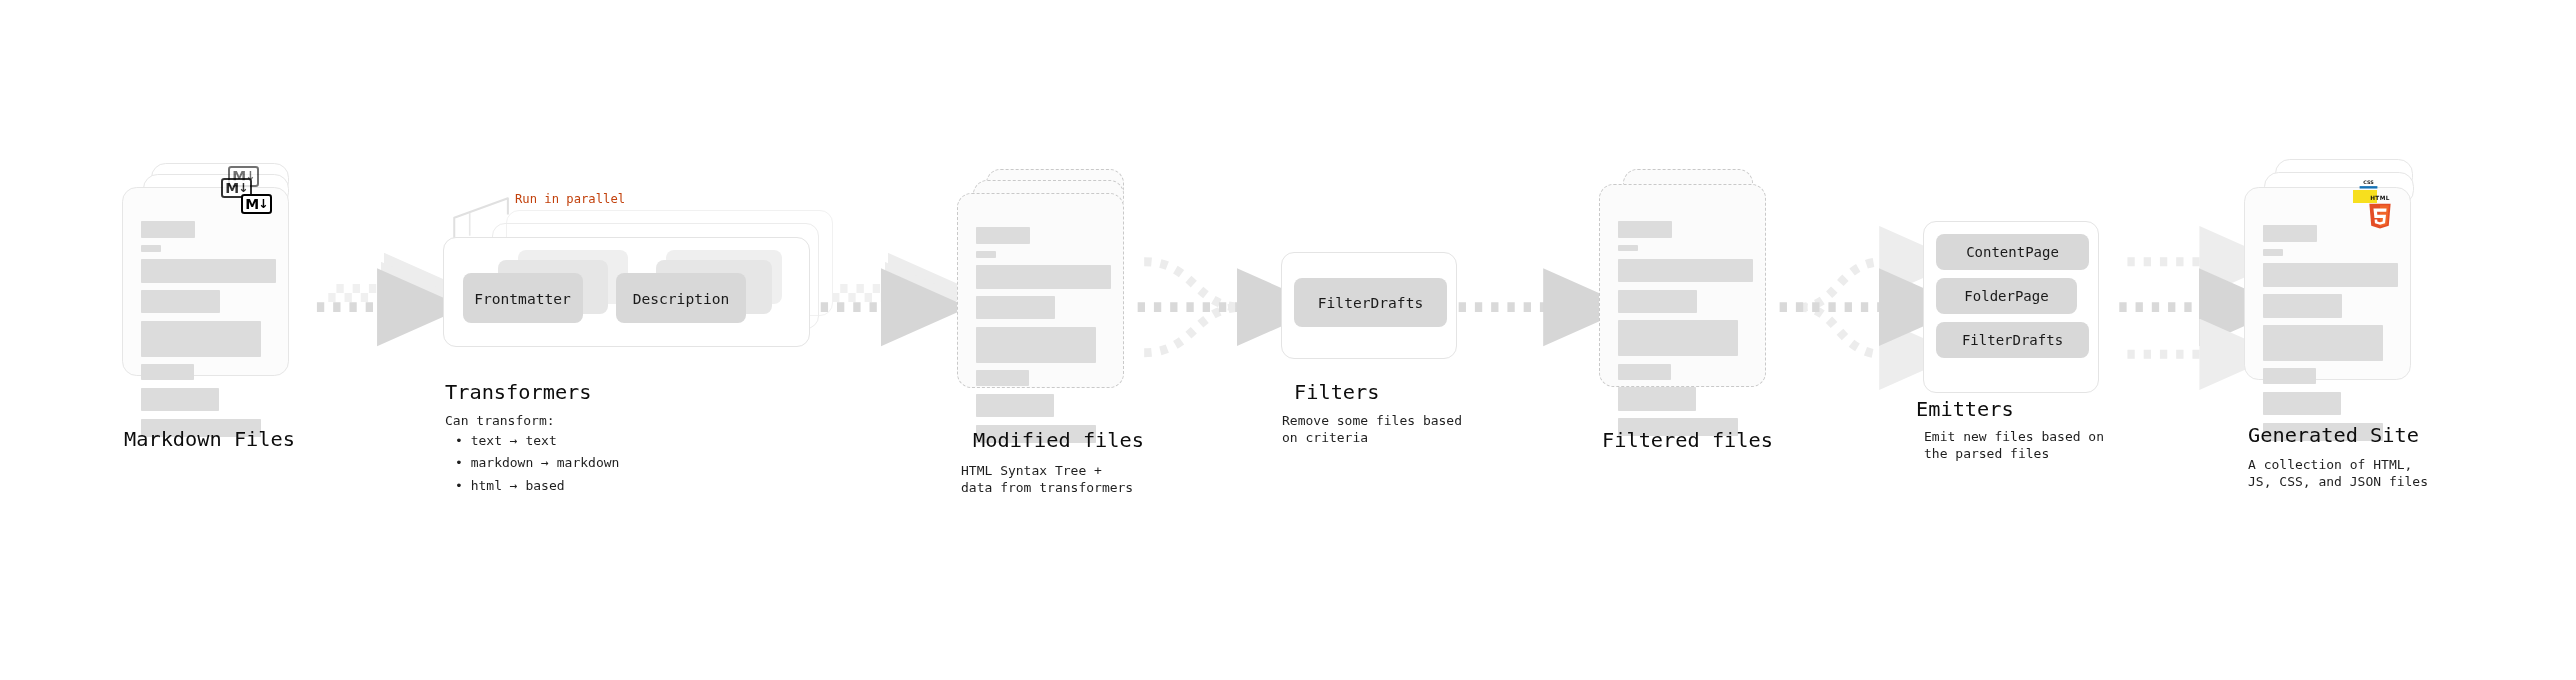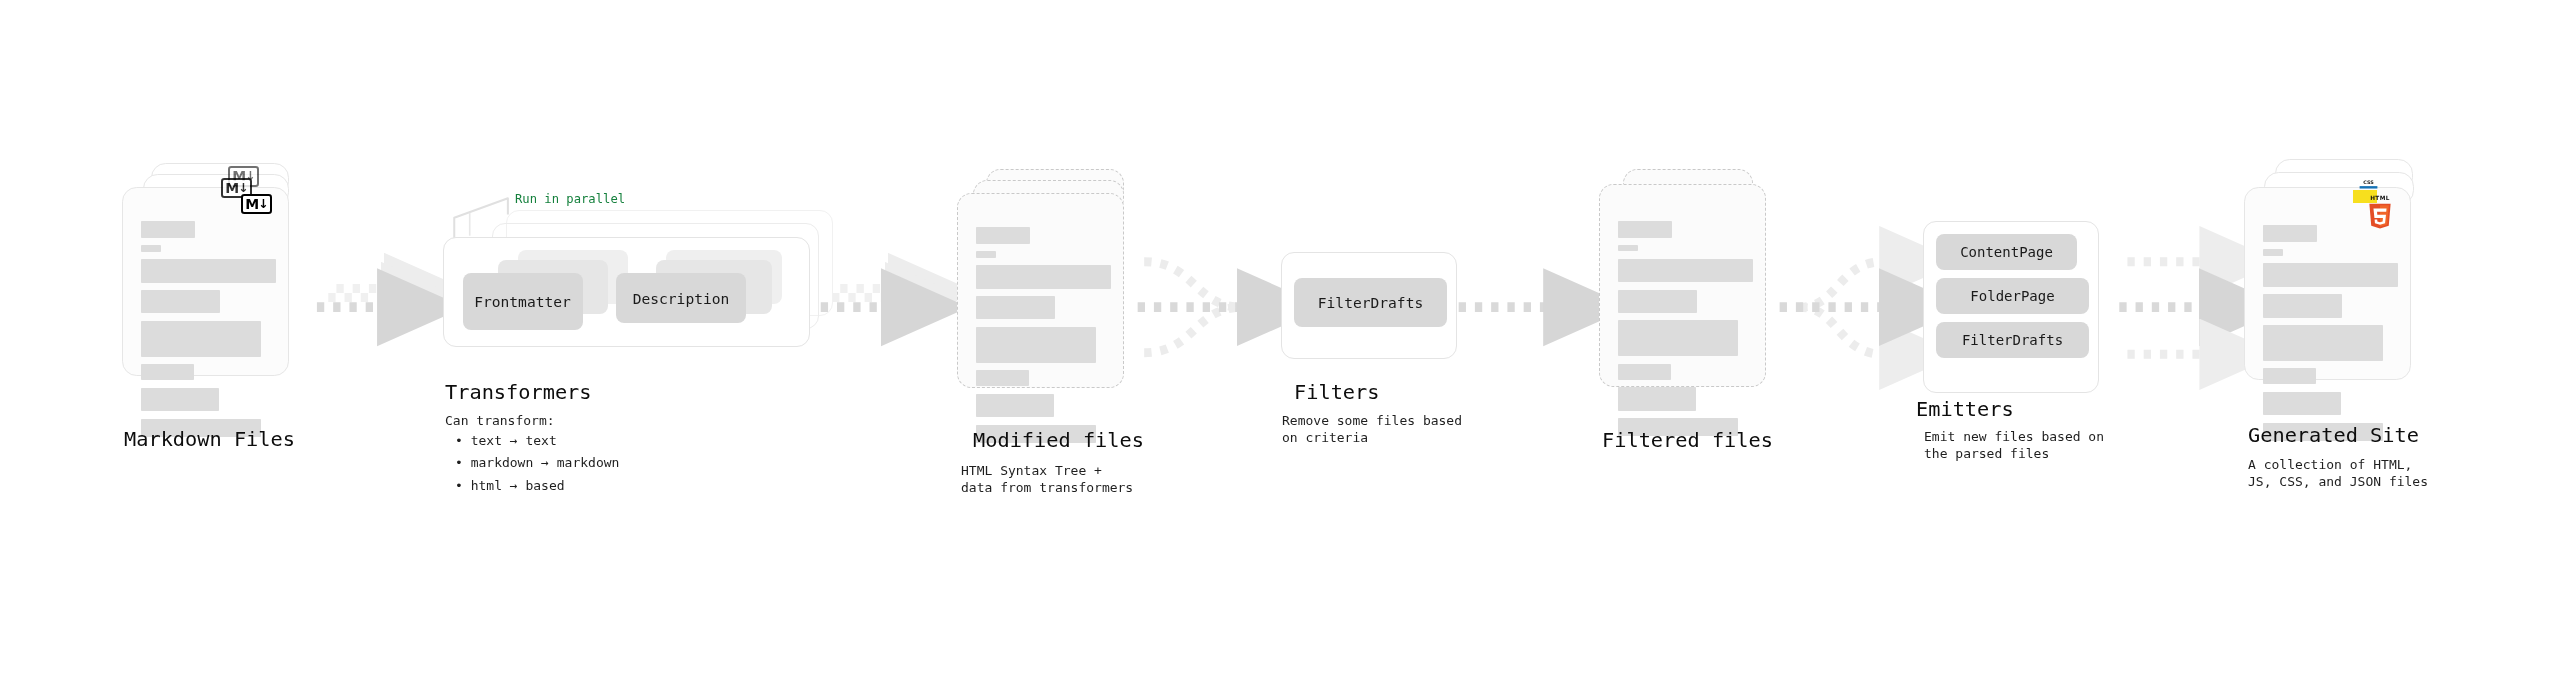--- a/index.html
+++ b/index.html
@@ -95,21 +95,21 @@
     position:absolute;
     font-size:13px;
     line-height:18.7px;
     color:#1f1f1f;
     white-space:pre;
   }
 
   .parallel-label{
     position:absolute;
     font-size:12.2px;
-    color:#15803d;
+    color:#c2410c;
     white-space:nowrap;
   }
 
   svg.ov{position:absolute;left:0;top:0;width:2576px;height:681px;pointer-events:none;}
 </style>
 </head>
 <body>
 
 <div id="stage">
 
@@ -207,21 +207,21 @@
 
     <div class="pbox ghost2" style="left:63px;top:14.6px;width:327px;height:106px;"></div>
     <div class="pbox ghost1" style="left:49px;top:28px;width:327px;height:106px;"></div>
     <div class="pbox" style="left:0px;top:42px;width:367px;height:110px;"></div>
 
     <div class="chip g2" style="left:75px;top:55px;width:110px;height:54px;"></div>
     <div class="chip g1" style="left:55px;top:65px;width:110px;height:54px;"></div>
     <div class="chip g2" style="left:223px;top:55px;width:116px;height:54px;"></div>
     <div class="chip g1" style="left:213px;top:65px;width:116px;height:54px;"></div>
 
-    <div class="chip" style="left:19.5px;top:78px;width:120px;height:57px;">Frontmatter</div>
+    <div class="chip" style="left:19.5px;top:78px;width:120px;height:50px;">Frontmatter</div>
     <div class="chip" style="left:173px;top:78px;width:130px;height:50px;">Description</div>
   </div>
   <div class="parallel-label" style="left:515px;top:192px;">Run in parallel</div>
   <div class="cap-title" style="left:445px;top:380px;">Transformers</div>
   <div class="cap-sub" style="left:445px;top:412px;">Can transform:</div>
   <div class="cap-list" style="left:455px;top:432px;">• text → text</div>
   <div class="cap-list" style="left:455px;top:454px;">• markdown → markdown</div>
   <div class="cap-list" style="left:455px;top:477px;">• html → based</div>
 
   <div class="doc-stack" style="left:957px;top:169px;">
@@ -264,22 +264,22 @@
         <div class="bar" style="width:53px;height:16.3px;"></div>
         <div class="bar" style="width:78px;height:23.6px;"></div>
         <div class="bar" style="width:120px;height:18px;"></div>
       </div>
     </div>
   </div>
   <div class="cap-title" style="left:1602px;top:428px;">Filtered files</div>
 
   <div class="node" style="left:1923px;top:221px;">
     <div class="pbox" style="left:0;top:0;width:176px;height:172px;"></div>
-    <div class="chip" style="left:13px;top:13px;width:141px;height:36px;font-size:14px;">ContentPage</div>
-    <div class="chip" style="left:13px;top:57px;width:153px;height:36px;font-size:14px;">FolderPage</div>
+    <div class="chip" style="left:13px;top:13px;width:153px;height:36px;font-size:14px;">ContentPage</div>
+    <div class="chip" style="left:13px;top:57px;width:141px;height:36px;font-size:14px;">FolderPage</div>
     <div class="chip" style="left:13px;top:101px;width:153px;height:36px;font-size:14px;">FilterDrafts</div>
   </div>
   <div class="cap-title" style="left:1916px;top:397px;">Emitters</div>
   <div class="cap-sub" style="left:1924px;top:428px;">Emit new files based on
 the parsed files</div>
 
   <div class="doc-stack" style="left:2244px;top:159px;">
     <div class="doc back" style="left:31px;top:0;width:138px;height:32.5px;"></div>
     <div class="doc back" style="left:19.5px;top:13px;width:150px;height:32.5px;"></div>
     <div class="doc" style="left:0px;top:28px;width:167px;height:193px;">

